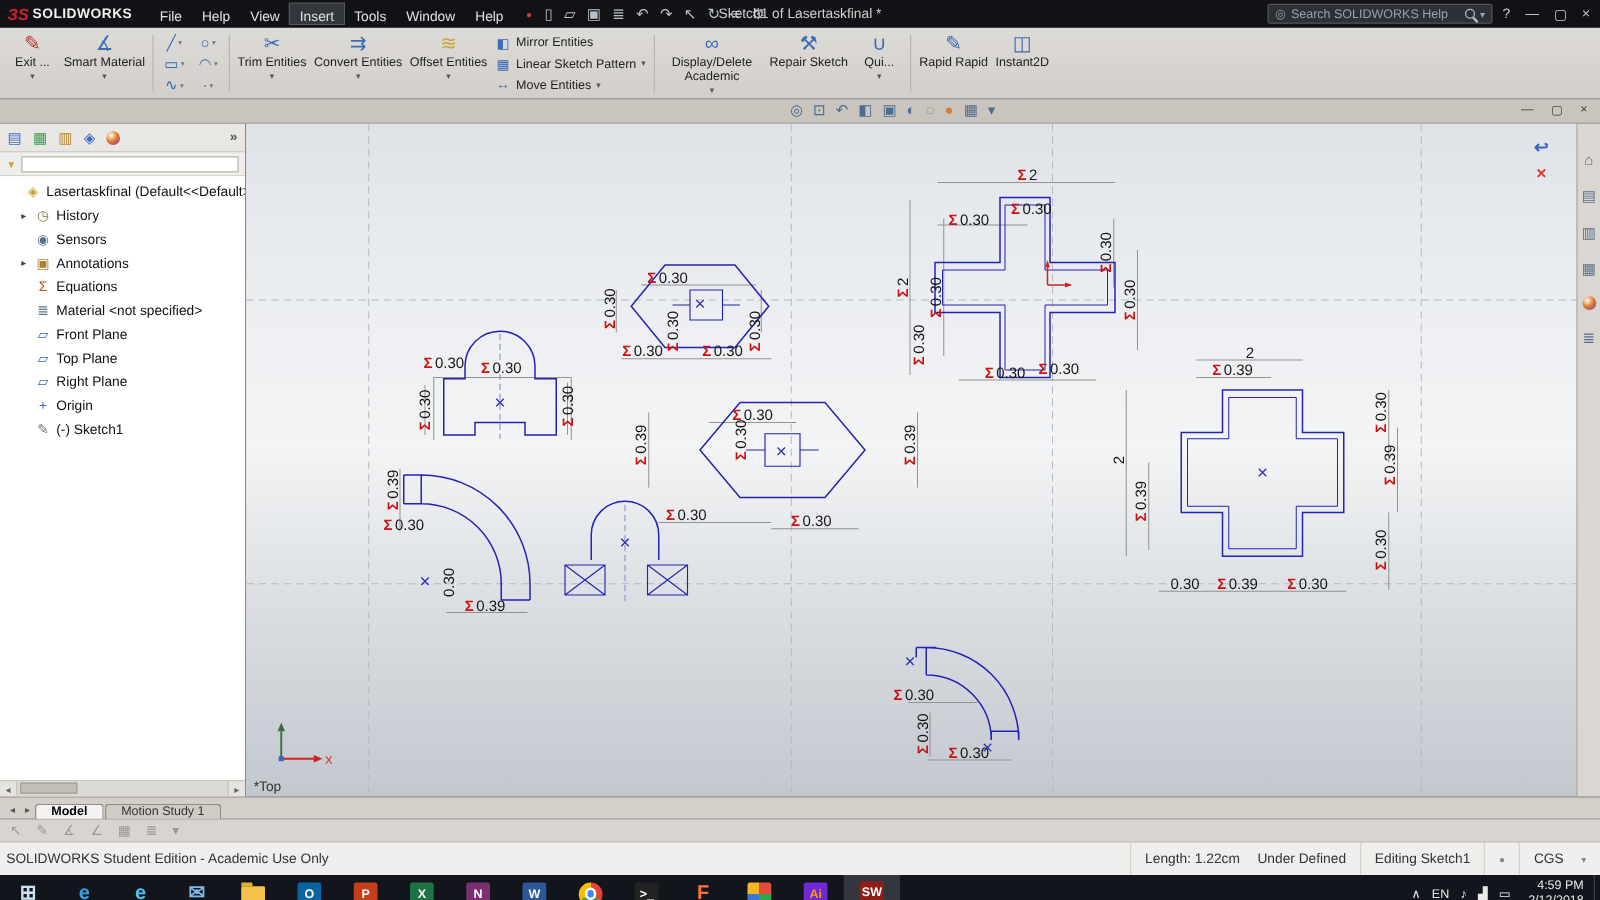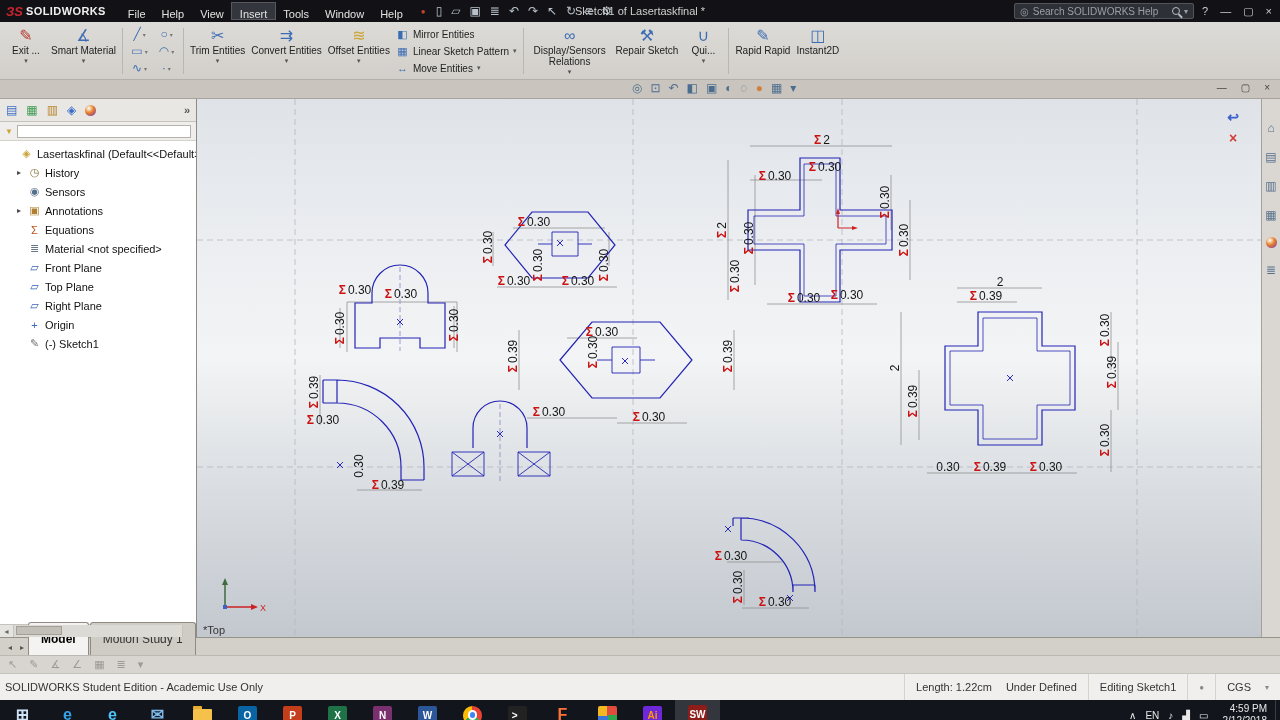--- a/index.html
+++ b/index.html
@@ -77,21 +77,21 @@
 .confirm .cancel{color:#d23c34;font-size:14px;font-weight:bold;cursor:default}
 .triad{position:absolute;left:22px;bottom:20px}
 .vplabel{position:absolute;left:6px;bottom:1px;font-size:11px;color:#333}
 
 .taskpane{width:19px;background:#dad7d2;border-left:1px solid #a5a19a;display:flex;flex-direction:column;align-items:center;padding-top:22px;gap:15px;color:#56708c;font-size:12px}
 .taskpane span{cursor:default}
 .ball{width:11px;height:11px;border-radius:50%;background:radial-gradient(circle at 35% 30%,#fff,#e67e22 45%,#8e44ad 85%);display:inline-block}
 
 .modeltabs{height:18px;background:#d3cfc9;display:flex;align-items:flex-end;border-top:1px solid #96928a;padding-left:4px}
 .mtarr{font-size:8px;color:#555;padding:0 4px 3px;cursor:default}
-.mtab{padding:9px 12px;border:1px solid #8f8b84;border-bottom:none;background:#cfccc5;border-radius:3px 3px 0 0;font-size:12px;margin-right:1px;color:#333;cursor:default}
+.mtab{padding:0 12px;border:1px solid #8f8b84;border-bottom:none;background:#cfccc5;border-radius:3px 3px 0 0;font-size:10px;margin-right:1px;color:#333;cursor:default}
 .mtab.active{background:#f4f3f1;font-weight:bold;color:#000}
 .sketchbar{height:18px;background:#d8d5d1;border-top:1px solid #bcb9b3;display:flex;align-items:center;gap:12px;padding-left:8px;color:#9e9a93;font-size:11px}
 .statusbar{height:27px;background:#f0efed;border-top:1px solid #c7c4be;display:flex;align-items:center;font-size:11px;color:#333}
 .statusbar .sleft{margin-left:5px}
 .sright{margin-left:auto;display:flex;align-items:flex-start;height:100%}
 .scell{padding:0 11px;border-left:1px solid #d6d3cd;display:flex;align-items:center;gap:14px;height:100%}
 .sico{color:#8a8a8a;font-size:8px}
 
 .taskbar{height:30px;background:#12161c;display:flex;align-items:stretch;color:#e8e8e8}
 .tapps{display:flex;align-items:stretch}
@@ -200,21 +200,21 @@
       </div>
       <div class="rrow">
         <span class="rri">↔</span>
         <span class="rrl">Move Entities</span>
         <span class="dd2">▾</span>
       </div>
     </div>
     <div class="vsep"></div>
     <div class="rb wide">
       <span class="ric" style="color: rgb(60, 109, 180);">∞</span>
-      <span class="rlb">Display/Sensors Relations</span>
+      <span class="rlb">Display/Delete Academic</span>
       <span class="dd">▾</span>
     </div>
     <div class="rb">
       <span class="ric" style="color: rgb(60, 109, 180);">⚒</span>
       <span class="rlb">Repair Sketch</span>
     </div>
     <div class="rb">
       <span class="ric" style="color: rgb(60, 109, 180);">∪</span>
       <span class="rlb">Qui...</span>
       <span class="dd">▾</span>

